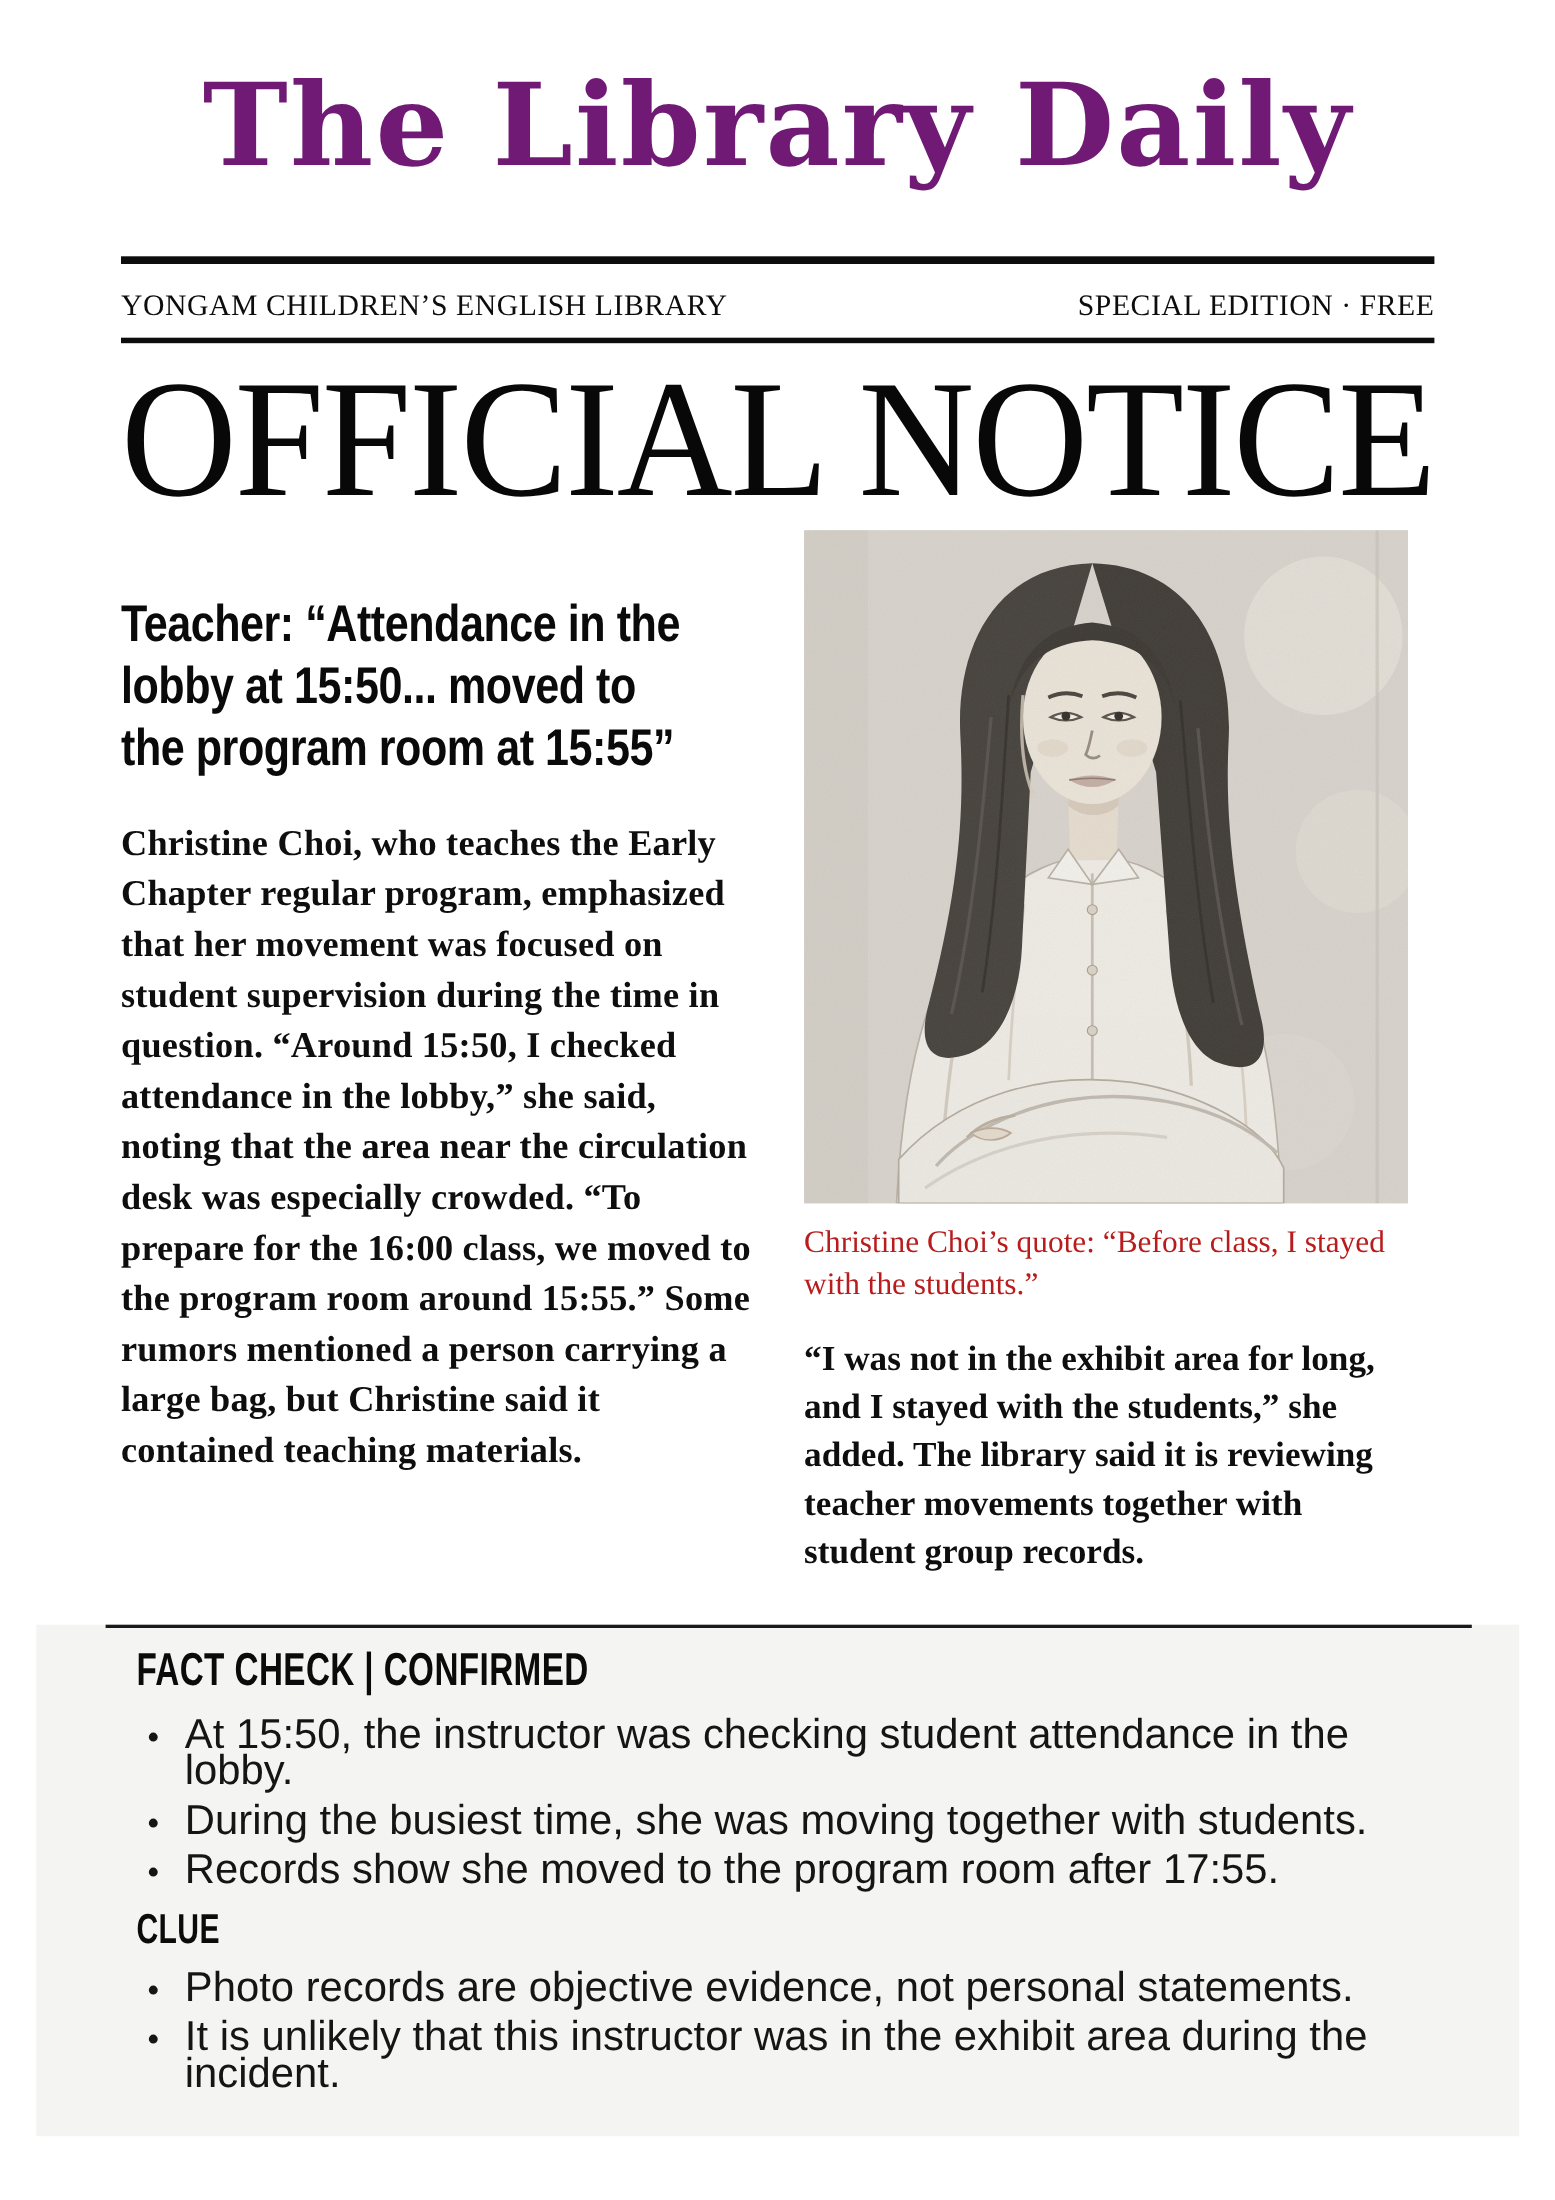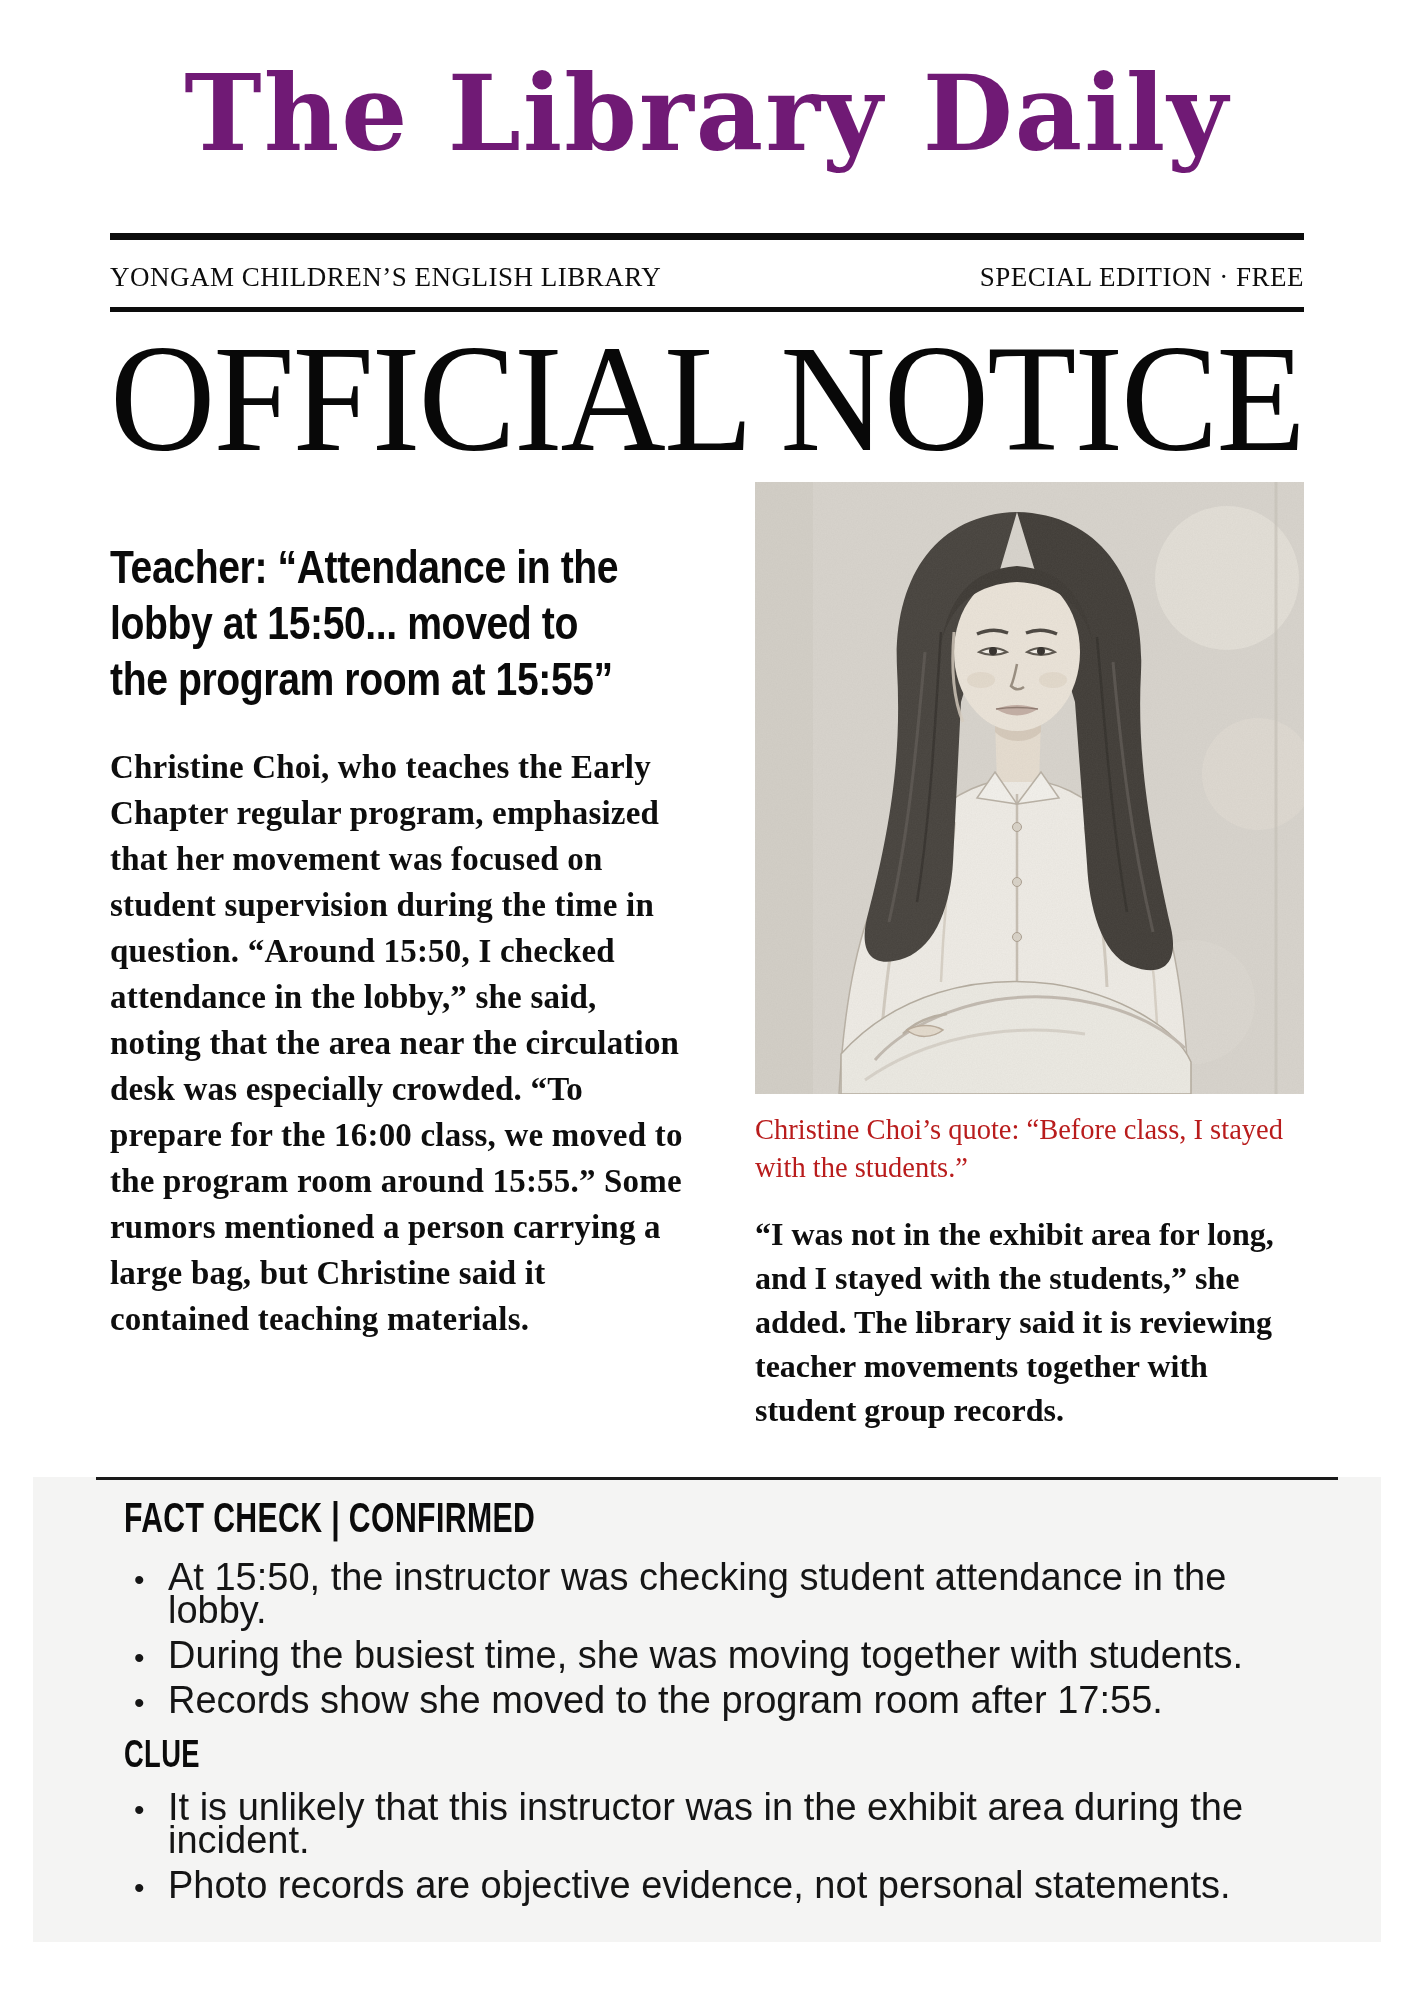--- a/index.html
+++ b/index.html
@@ -30,21 +30,21 @@
   
   .notice { margin:26px 110px 0; height:122px; }
   .notice .fitw {
     display:inline-block; white-space:nowrap;
     font-family:"Liberation Serif","DejaVu Serif",serif;
     font-size:152px; line-height:122px; letter-spacing:-2px; color:#080808;
     transform-origin:left center;
   }
 
   
-  .columns { display:flex; gap:70px; margin:22px 110px 0; }
+  .columns { display:flex; gap:46px; margin:22px 110px 0; }
   .col-left  { width:575px; padding-top:57px; }
   .col-right { width:549px; }
 
   .headline {
     font-family:"Liberation Sans","DejaVu Sans",sans-serif;
     font-weight:bold; font-size:47px; line-height:56px; letter-spacing:-0.5px;
     color:#0a0a0a; width:120%; transform:scaleX(0.8333); transform-origin:left top;
   }
   .headline div { white-space:nowrap; }
 
@@ -206,18 +206,18 @@
   <div class="fact-section">
     <div class="fact-rule"></div>
     <h3 class="fact-heading">FACT CHECK | CONFIRMED</h3>
     <ul class="fact-list">
       <li><span class="bullet"></span><span>At 15:50, the instructor was checking student attendance in the lobby.</span></li>
       <li><span class="bullet"></span><span>During the busiest time, she was moving together with students.</span></li>
       <li><span class="bullet"></span><span>Records show she moved to the program room after 17:55.</span></li>
     </ul>
     <h3 class="clue-heading">CLUE</h3>
     <ul class="fact-list clue-list">
+      <li><span class="bullet"></span><span>Photo records are objective evidence, not personal statements.</span></li>
       <li><span class="bullet"></span><span>It is unlikely that this instructor was in the exhibit area during the incident.</span></li>
-      <li><span class="bullet"></span><span>Photo records are objective evidence, not personal statements.</span></li>
     </ul>
   </div>
 
 </div>
 
 </body></html>

